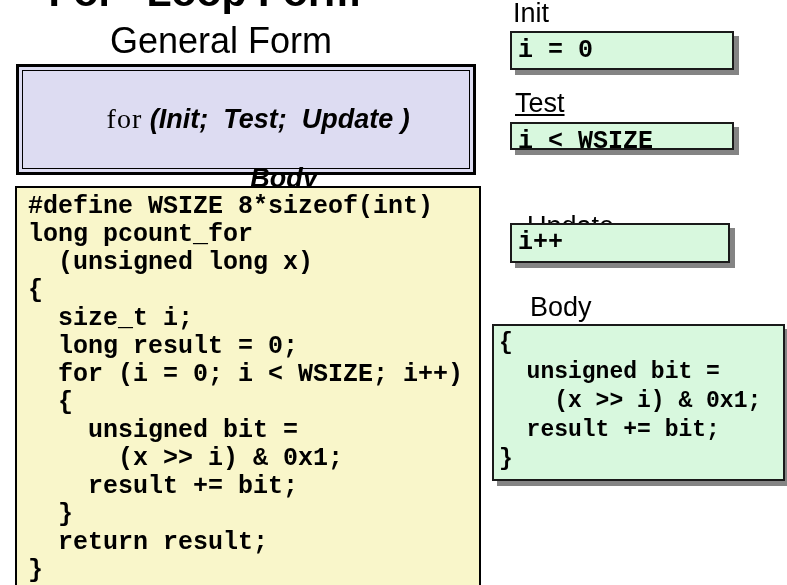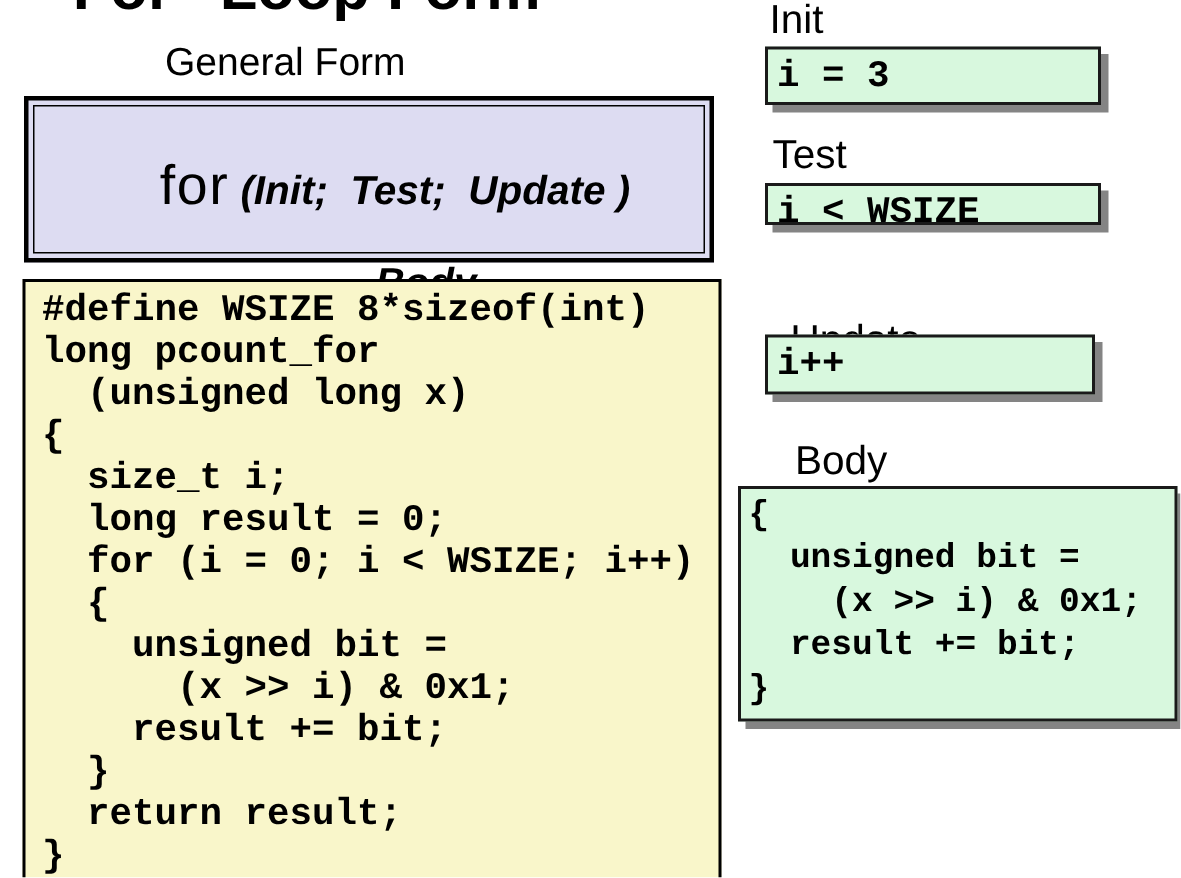--- a/index.html
+++ b/index.html
@@ -27,43 +27,43 @@
     font-size: 41px;
     line-height: 41px;
     font-weight: bold;
     white-space: nowrap;
   }
 
   
   .gf-heading {
     position: absolute;
     left: 110px; top: 26px;
-    font-size: 26px;
+    font-size: 36px;
     line-height: 30px;
   }
   .gf-outer {
     position: absolute;
     left: 16px; top: 64px;
     width: 460px; height: 111px;
     box-sizing: border-box;
     background: var(--general-form-fill, #dddcf2);
     border: 3.5px solid #000;
   }
   .gf-inner {
     position: absolute;
     inset: 3px;
     border: 1.5px solid #000;
   }
   .gf-line1 {
     margin: 14px 0 0 48px;
     white-space: pre;
   }
   .gf-keyword {
-    font-family: Liberation Sans, sans-serif;
-    font-size: 37px;
+    font-family: Liberation Serif, serif;
+    font-size: 28px;
     letter-spacing: 1px;
   }
   .gf-params {
     font-style: italic;
     font-weight: 600;
     font-size: 27px;
     white-space: pre;
     text-align: center;
   }
   .gf-body-line {
@@ -118,21 +118,21 @@
     font-family: "Liberation Mono", monospace;
     font-weight: bold;
     font-size: 23px;
     line-height: 29px;
   }
 
   #label-init   { left: 513px; top: -2px; }
   #box-init     { left: 510px; top: 31px;  width: 224px; height: 39px; }
   #box-init .one-line { line-height: 35px; }
 
-  #label-test   { left: 515px; top: 88px; }
+  #label-test   { left: 515px; top: 88px; text-decoration: underline; }
   #box-test     { left: 510px; top: 122px; width: 224px; height: 28px; }
   #box-test .one-line { line-height: 35px; }
 
   #label-update { left: 527px; top: 191px; margin-top: 20px; }
   #box-update   { left: 510px; top: 223px; width: 220px; height: 40px; }
   #box-update .one-line { line-height: 36px; }
 
   #label-body   { left: 530px; top: 292px; }
   #box-body     { left: 492px; top: 324px; width: 293px; height: 157px; }
 </style>
@@ -168,21 +168,21 @@
     unsigned bit =
       (x &gt;&gt; i) &amp; 0x1;
     result += bit;
   }
   return result;
 }</pre>
   </div>
 
   <div class="part-label" id="label-init">Init</div>
   <div class="part-box" id="box-init">
-    <div class="one-line">i = 3</div>
+    <div class="one-line">i = 0</div>
   </div>
 
   <div class="part-label" id="label-test">Test</div>
   <div class="part-box" id="box-test">
     <div class="one-line">i &lt; WSIZE</div>
   </div>
 
   <div class="part-label" id="label-update">Update</div>
   <div class="part-box" id="box-update">
     <div class="one-line">i++</div>

